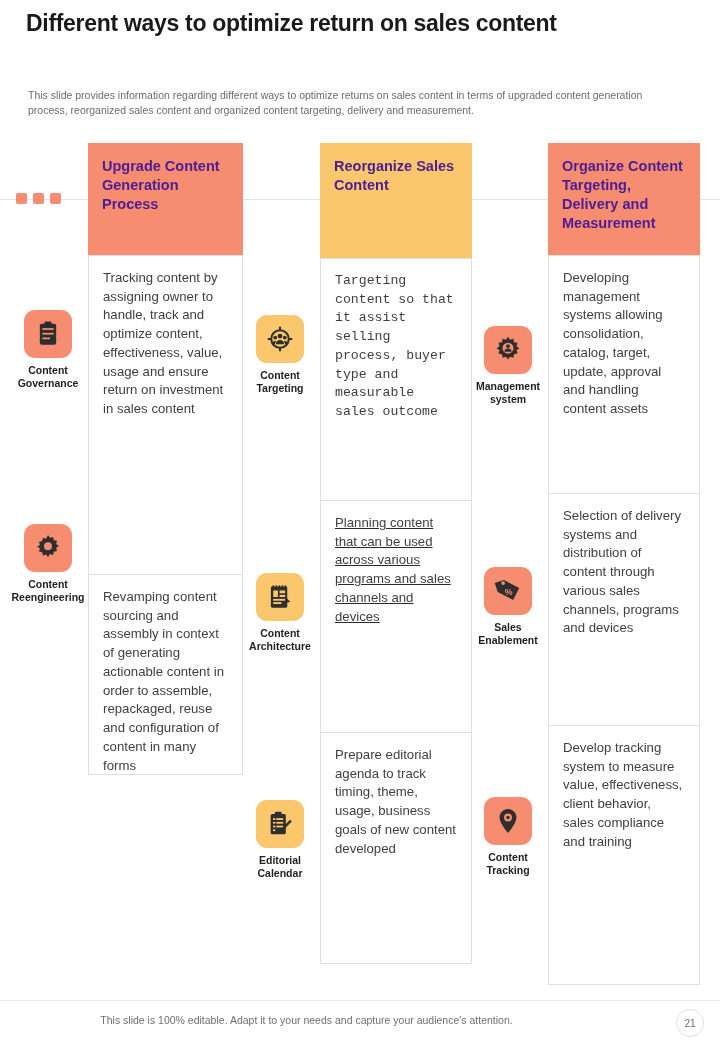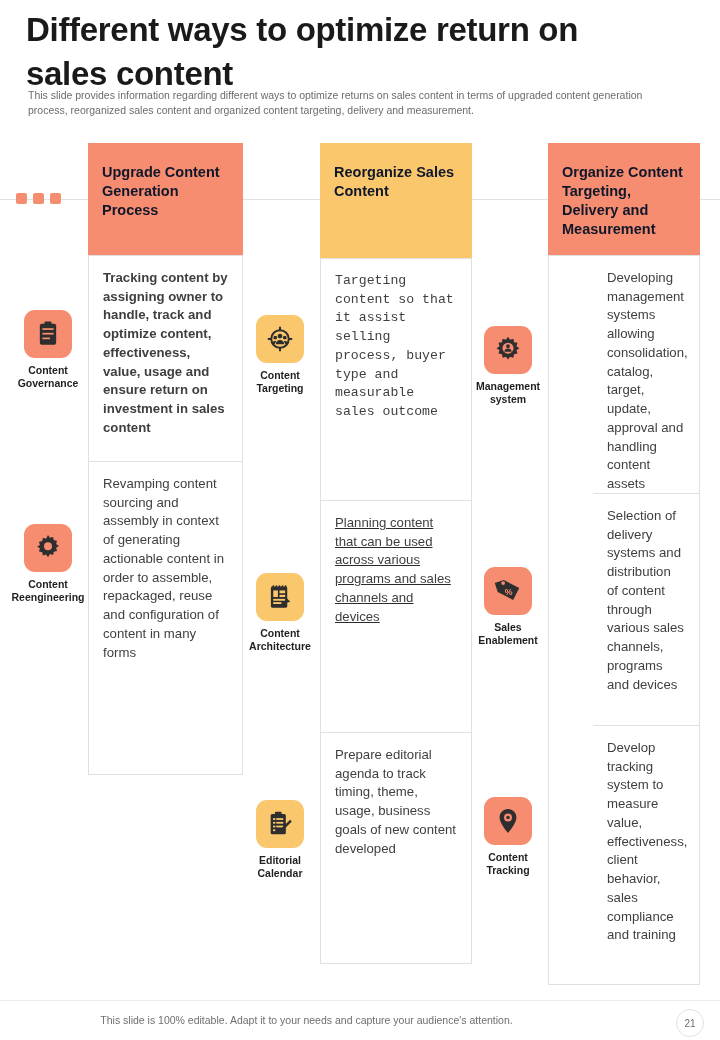--- a/index.html
+++ b/index.html
@@ -16,21 +16,21 @@
     color: #2b2b2b;
     overflow: hidden;
   }
 
   
   .slide-title {
     position: absolute;
     left: 26px;
     top: 8px;
     width: 600px;
-    font-size: 33px;
+    font-size: 23px;
     line-height: 1.34;
     font-weight: bold;
     color: #1a1a1a;
     letter-spacing: -0.3px;
   }
   .slide-subtitle {
     position: absolute;
     left: 28px;
     top: 88px;
     width: 645px;
@@ -68,26 +68,26 @@
   .board {
     position: absolute;
     left: 0;
     top: 0;
     width: 720px;
     height: 1040px;
   }
 
   .col-head {
     position: absolute;
-    padding: 20px 14px 12px 14px;
+    padding: 14px 14px 12px 14px;
     box-sizing: border-box;
     font-size: 14.5px;
     font-weight: bold;
     line-height: 1.32;
-    color: #0f172a;
+    color: #4c1d95;
     z-index: 2;
   }
 
   .col-body {
     position: absolute;
     box-sizing: border-box;
     border: 1px solid #e0e0e0;
     background: #ffffff;
   }
   .cell {
@@ -170,21 +170,21 @@
 <div class="deco-rule"></div>
 <div class="deco-dots">
   <span></span>
   <span></span>
   <span></span>
 </div>
 
 <div class="board" id="board">
     <div class="col-head" style="left: 88px; top: 143px; width: 155px; height: 112px; background: rgb(246, 140, 112);">Upgrade Content Generation Process</div>
     <div class="col-body" style="left: 88px; top: 255px; width: 155px; height: 520px;">
-      <div class="cell" style="height: 206px; font-weight: bold;">
+      <div class="cell" style="height: 319px;">
         <div class="cell-text">Tracking content by assigning owner to handle, track and optimize content, effectiveness, value, usage and ensure return on investment in sales content</div>
       </div>
       <div class="cell" style="height: 245px;">
         <div class="cell-text">Revamping content sourcing and assembly in context of generating actionable content in order to assemble, repackaged, reuse and configuration of content in many forms</div>
       </div>
     </div>
     <div class="iconbox" style="left: 8px; top: 310px;">
       <div class="tile salmon">
         <svg width="28" height="28" viewBox="0 0 24 24" fill="#2e2e2e">
           <rect x="5" y="3.2" width="14" height="18" rx="1.6"></rect>
@@ -265,21 +265,21 @@
           <rect x="8.8" y="10.2" width="6" height="1.5" fill="#fbc76d"></rect>
           <rect x="6" y="13.4" width="2" height="1.5" fill="#fbc76d"></rect>
           <rect x="8.8" y="13.4" width="6" height="1.5" fill="#fbc76d"></rect>
           <rect x="6" y="16.6" width="2" height="1.5" fill="#fbc76d"></rect>
           <path d="M20.6 8.4l1.5 1.5-7.2 7.2-2.2.7.7-2.2z"></path>
         </svg>
       </div>
       <div class="cap">Editorial Calendar</div>
     </div>
     <div class="col-head" style="left: 548px; top: 143px; width: 152px; height: 112px; background: rgb(246, 140, 112);">Organize Content Targeting, Delivery and Measurement</div>
-    <div class="col-body" style="left: 548px; top: 255px; width: 152px; height: 730px; padding-left: 44px;">
+    <div class="col-body" style="left: 548px; top: 255px; width: 152px; height: 730px;">
       <div class="cell" style="height: 238px;">
         <div class="cell-text">Developing management systems allowing consolidation, catalog, target, update, approval and handling content assets</div>
       </div>
       <div class="cell" style="height: 232px;">
         <div class="cell-text">Selection of delivery systems and distribution of content through various sales channels, programs and devices</div>
       </div>
       <div class="cell" style="height: 260px;">
         <div class="cell-text">Develop tracking system to measure value, effectiveness, client behavior, sales compliance and training</div>
       </div>
     </div>

